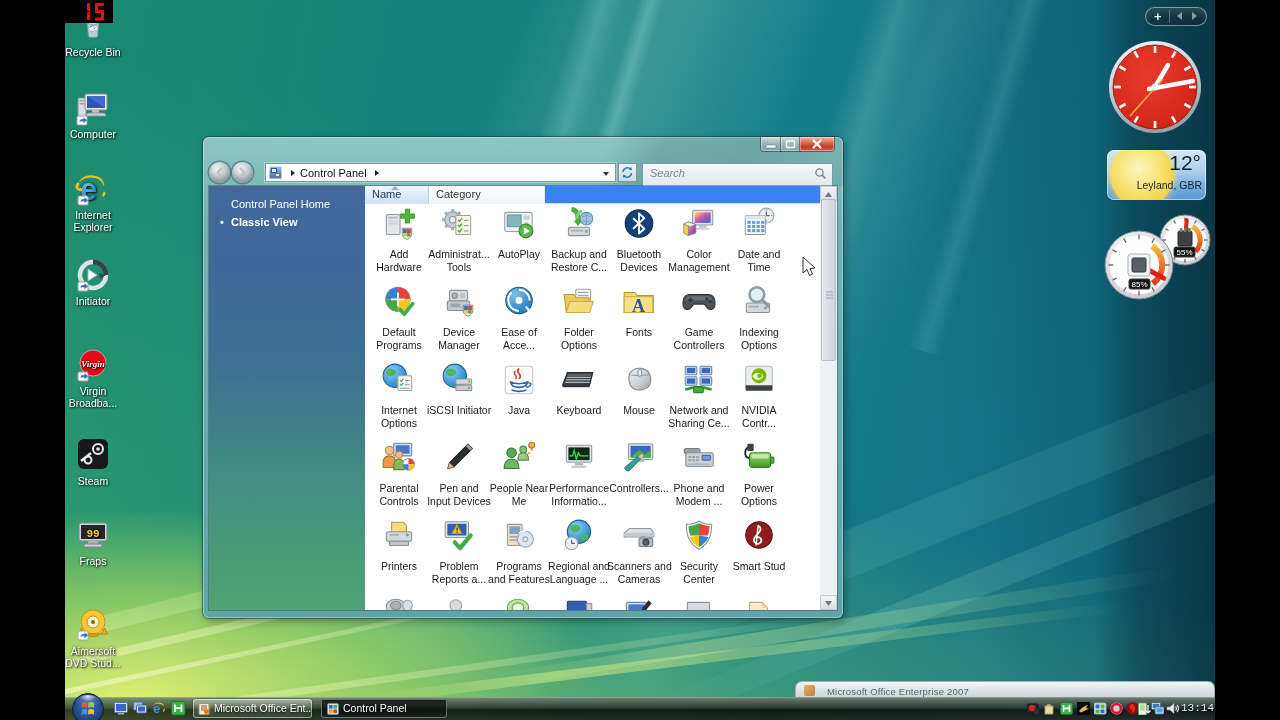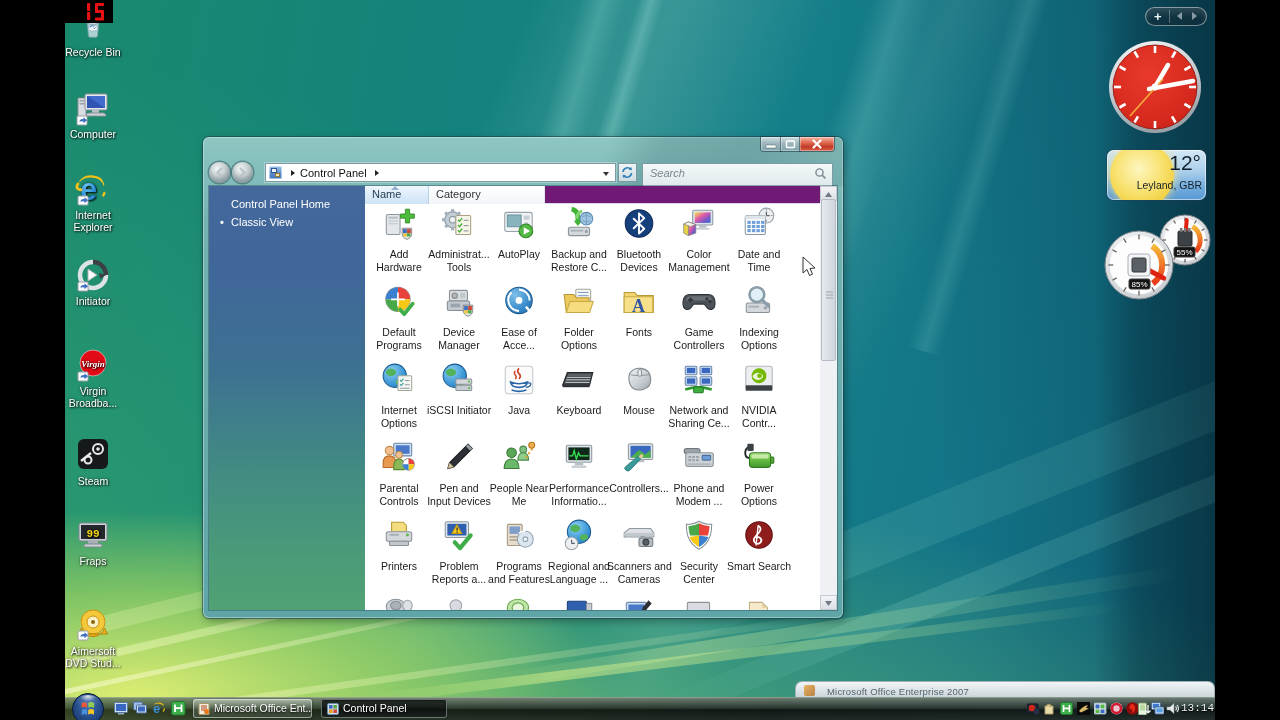--- a/index.html
+++ b/index.html
@@ -61,24 +61,24 @@
 #abox .cpic b { position:absolute; right:2px; bottom:2px; width:5px; height:4px; background:#f8e8b0; border:1px solid #8a7a35; }
 .crumb-arrow { display:inline-block; width:0; height:0; border-left:4px solid #222; border-top:3.5px solid transparent; border-bottom:3.5px solid transparent; }
 #refresh { position:absolute; left:415px; top:5px; width:19px; height:19px; border:1px solid #7d9aa4; background:linear-gradient(180deg,#eef4f5,#cfdde0); }
 #sbox { position:absolute; left:439px; top:5px; width:191px; height:26px; background:linear-gradient(180deg,#f4f8f8,#dde8ea); border:1px solid #7d9aa4; }
 #sbox .ph { position:absolute; left:7px; top:3px; font-size:11px; font-style:italic; color:#7a868c; }
 
 #client { position:absolute; left:6px; top:49px; width:628px; height:424px; background:#fff; overflow:hidden; box-shadow:0 0 0 1px rgba(40,80,90,.45); }
 #navpane { position:absolute; left:0; top:0; width:156px; height:480px;
   background:linear-gradient(180deg, #44689b 0%, #40679a 18%, #3d7191 38%, #418a84 58%, #4b9c78 78%, #57a76e 100%); }
 #navpane .h { position:absolute; left:22px; top:12px; color:#fff; font-size:11px; }
-#navpane .c { position:absolute; left:22px; top:30px; color:#fff; font-size:11px; font-weight:normal; }
+#navpane .c { position:absolute; left:22px; top:30px; color:#fff; font-size:11px; font-weight:bold; }
 #navpane .b { position:absolute; left:11px; top:30px; color:#fff; font-size:11px; font-weight:bold; }
 #list { position:absolute; left:156px; top:0; width:472px; height:424px; background:#fff; }
-#hdr { position:absolute; left:0; top:0; width:472px; height:18px; border-bottom:1px solid #d8dde2; background:#701a75; }
+#hdr { position:absolute; left:0; top:0; width:472px; height:18px; border-bottom:1px solid #d8dde2; background:#3b82f6; }
 #hdr .h1 { position:absolute; left:0; top:0; width:64px; height:18px; background:linear-gradient(180deg,#f0f7fe,#d9e9f9 60%,#cee3f6); border-right:1px solid #b8cfe4; font-size:11px; color:#1f3a53; padding:2px 0 0 7px; }
 #hdr .h2 { position:absolute; left:64px; top:0; width:116px; height:18px; border-right:1px solid #e4e8ec; font-size:11px; color:#333; padding:2px 0 0 7px; background:linear-gradient(180deg,#ffffff,#f2f5f8); }
 #hdr .sort { position:absolute; left:26px; top:0px; width:0; height:0; border-left:4px solid transparent; border-right:4px solid transparent; border-bottom:4px solid #94accf; }
 #scroll { position:absolute; left:611px; top:0; width:17px; height:424px; background:#f0f1f4; }
 .sbtn { position:absolute; left:0; width:17px; height:15px; background:linear-gradient(180deg,#f4f5f7,#dcdfe4); border:1px solid #c6cad2; }
 #sthumb { position:absolute; left:1px; top:13px; width:15px; height:162px; border-radius:2px; background:linear-gradient(90deg,#e6e9ee,#cfd5dd); border:1px solid #b6bcc6; }
 .cpi { position:absolute; width:64px; text-align:center; font-size:10.5px; line-height:12.5px; color:#1a1a1a; }
 .cpi div { white-space:nowrap; }
 .cpi svg { display:block; margin:0 auto 6px auto; width:36px; height:36px; }
 
@@ -865,21 +865,21 @@
                   <path d="M26 18 q-2 5.5 -9 9.5 l0 -11 Z" fill="#3a7fd0"></path>
                 </svg>
                 <div>Security<br>Center</div>
               </div>
 <div class="cpi" style="left:362px;top:332px;">
                 <svg width="34" height="34" viewBox="0 0 34 34">
                   <circle cx="17" cy="16" r="12.5" fill="#8f1d1d" stroke="#5e0f0f"></circle>
                   <path d="M16 7 q4 2.5 1.5 6 q-2.5 3 -4.5 5.5 q-2 2.8 0.5 5 q2.8 2 5 -0.5 q1.8 -2.4 -0.5 -4.2 q-2 -1.5 -3.8 0.3" fill="none" stroke="#fff" stroke-width="1.7"></path>
                   <line x1="16.2" y1="7" x2="14.2" y2="26" stroke="#fff" stroke-width="1.3"></line>
                 </svg>
-                <div>Smart Search</div>
+                <div>Smart Stud</div>
               </div>
 <div class="cpi" style="left:2px;top:410px;">
                 <svg width="34" height="34" viewBox="0 0 34 34">
                   <ellipse cx="14" cy="10" rx="9" ry="7" fill="#cfd4d8" stroke="#8a9298"></ellipse>
                   <ellipse cx="14" cy="9" rx="5" ry="4" fill="#aab2b8" stroke="#8a9298"></ellipse>
                   <ellipse cx="25" cy="9" rx="4.5" ry="5" fill="#dde1e4" stroke="#9aa2a8"></ellipse>
                 </svg>
               </div>
 <div class="cpi" style="left:62px;top:410px;">
                 <svg width="34" height="34" viewBox="0 0 34 34">

